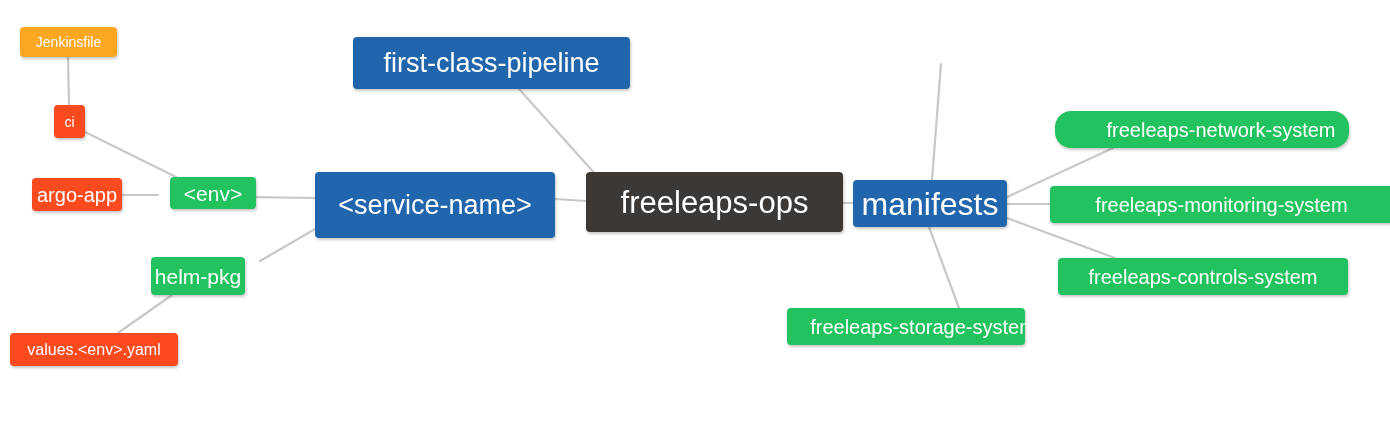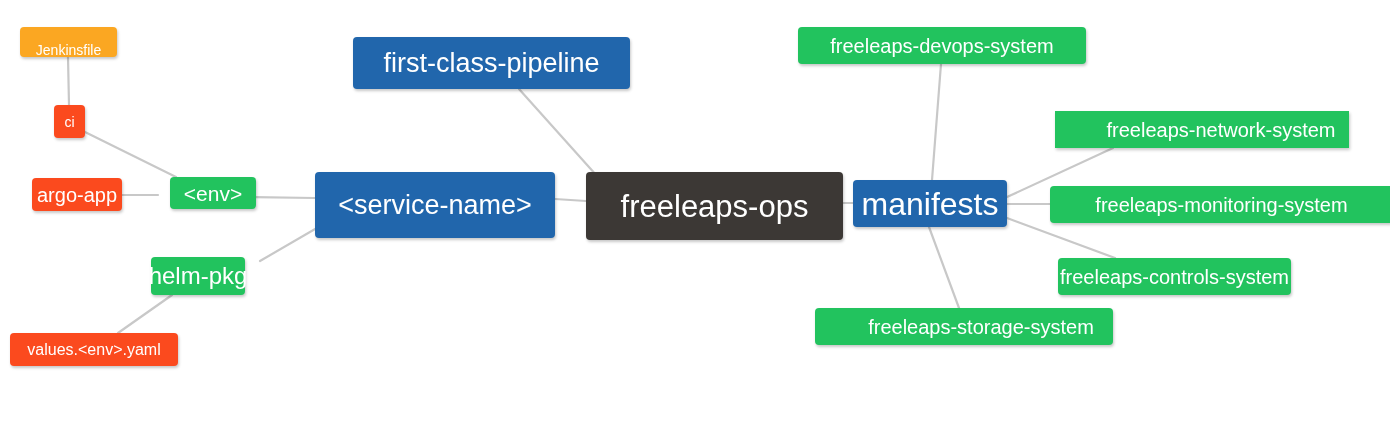--- a/index.html
+++ b/index.html
@@ -68,59 +68,56 @@
       <line x1="158" y1="195" x2="122" y2="195" stroke="#c8c8c8" stroke-width="2.2" stroke-linecap="round"></line>
       <line x1="69" y1="105" x2="68" y2="57" stroke="#c8c8c8" stroke-width="2.2" stroke-linecap="round"></line>
       <line x1="172" y1="295" x2="118" y2="333" stroke="#c8c8c8" stroke-width="2.2" stroke-linecap="round"></line>
       <line x1="932" y1="180" x2="941" y2="64" stroke="#c8c8c8" stroke-width="2.2" stroke-linecap="round"></line>
       <line x1="1007" y1="197" x2="1113" y2="148" stroke="#c8c8c8" stroke-width="2.2" stroke-linecap="round"></line>
       <line x1="1007" y1="204" x2="1050" y2="204" stroke="#c8c8c8" stroke-width="2.2" stroke-linecap="round"></line>
       <line x1="1007" y1="218" x2="1115" y2="258" stroke="#c8c8c8" stroke-width="2.2" stroke-linecap="round"></line>
       <line x1="929" y1="227" x2="959" y2="308" stroke="#c8c8c8" stroke-width="2.2" stroke-linecap="round"></line>
     </svg>
   <div id="node-layer">
-      <div class="node" style="left: 586px; top: 172px; width: 257px; height: 68px; background: rgb(60, 56, 53); border-radius: 4px; font-size: 31px;">
+      <div class="node" style="left: 586px; top: 172px; width: 257px; height: 60px; background: rgb(60, 56, 53); border-radius: 4px; font-size: 31px;">
         <span class="node-label">freeleaps-ops</span>
       </div>
       <div class="node" style="left: 315px; top: 172px; width: 240px; height: 66px; background: rgb(33, 102, 172); border-radius: 4px; font-size: 27px;">
         <span class="node-label">&lt;service-name&gt;</span>
       </div>
       <div class="node" style="left: 315px; top: 37px; width: 277px; height: 52px; background: rgb(33, 102, 172); border-radius: 4px; font-size: 27px; margin-left: 38px;">
         <span class="node-label">first-class-pipeline</span>
       </div>
       <div class="node" style="left: 853px; top: 180px; width: 154px; height: 47px; background: rgb(33, 102, 172); border-radius: 4px; font-size: 32px;">
         <span class="node-label">manifests</span>
       </div>
       <div class="node" style="left: 170px; top: 177px; width: 86px; height: 32px; background: rgb(34, 195, 94); border-radius: 4px; font-size: 21px;">
         <span class="node-label">&lt;env&gt;</span>
       </div>
-      <div class="node" style="left: 151px; top: 257px; width: 94px; height: 38px; background: rgb(34, 195, 94); border-radius: 4px; font-size: 24px;">
+      <div class="node" style="left: 151px; top: 257px; width: 94px; height: 38px; background: rgb(34, 195, 94); border-radius: 4px; font-size: 21px;">
         <span class="node-label">helm-pkg</span>
       </div>
-      <div class="node" style="left: 20px; top: 27px; width: 97px; height: 30px; background: rgb(251, 167, 34); border-radius: 4px; font-size: 14px; align-items: flex-end;">
+      <div class="node" style="left: 20px; top: 27px; width: 97px; height: 30px; background: rgb(251, 167, 34); border-radius: 4px; font-size: 14px;">
         <span class="node-label">Jenkinsfile</span>
       </div>
       <div class="node" style="left: 54px; top: 105px; width: 31px; height: 33px; background: rgb(251, 74, 30); border-radius: 4px; font-size: 14px; align-items: center;">
         <span class="node-label">ci</span>
       </div>
       <div class="node" style="left: 32px; top: 178px; width: 90px; height: 33px; background: rgb(251, 74, 30); border-radius: 4px; font-size: 20px;">
         <span class="node-label">argo-app</span>
       </div>
       <div class="node" style="left: 10px; top: 333px; width: 168px; height: 33px; background: rgb(251, 74, 30); border-radius: 4px; font-size: 16px; text-align: center;">
         <span class="node-label">values.&lt;env&gt;.yaml</span>
       </div>
-      <div class="node" style="left: 798px; top: 27px; width: 288px; height: 37px; background: rgb(34, 195, 94); border-radius: 4px; font-size: 20px;">
-        <span class="node-label">freeleaps-devops-system</span>
-      </div>
-      <div class="node" style="left: 1055px; top: 111px; width: 294px; height: 37px; background: rgb(34, 195, 94); border-radius: 0; font-size: 20px; padding-left: 48px;">
+      <div class="node" style="left: 1055px; top: 111px; width: 294px; height: 37px; background: rgb(34, 195, 94); border-radius: 16px; font-size: 20px; padding-left: 48px;">
         <span class="node-label">freeleaps-network-system</span>
       </div>
       <div class="node" style="left: 1050px; top: 186px; width: 343px; height: 37px; background: rgb(34, 195, 94); border-radius: 4px; font-size: 20px;">
         <span class="node-label">freeleaps-monitoring-system</span>
       </div>
-      <div class="node" style="left: 1058px; top: 258px; width: 233px; height: 37px; background: rgb(34, 195, 94); border-radius: 4px; font-size: 20px;">
+      <div class="node" style="left: 1058px; top: 258px; width: 290px; height: 37px; background: rgb(34, 195, 94); border-radius: 4px; font-size: 20px;">
         <span class="node-label">freeleaps-controls-system</span>
       </div>
-      <div class="node" style="left: 815px; top: 308px; width: 298px; height: 37px; background: rgb(34, 195, 94); border-radius: 4px; font-size: 20px; padding-left: 44px;">
+      <div class="node" style="left: 787px; top: 308px; width: 238px; height: 37px; background: rgb(34, 195, 94); border-radius: 4px; font-size: 20px; padding-left: 44px;">
         <span class="node-label">freeleaps-storage-system</span>
       </div>
     </div>
 </div>
 
 </body></html>

